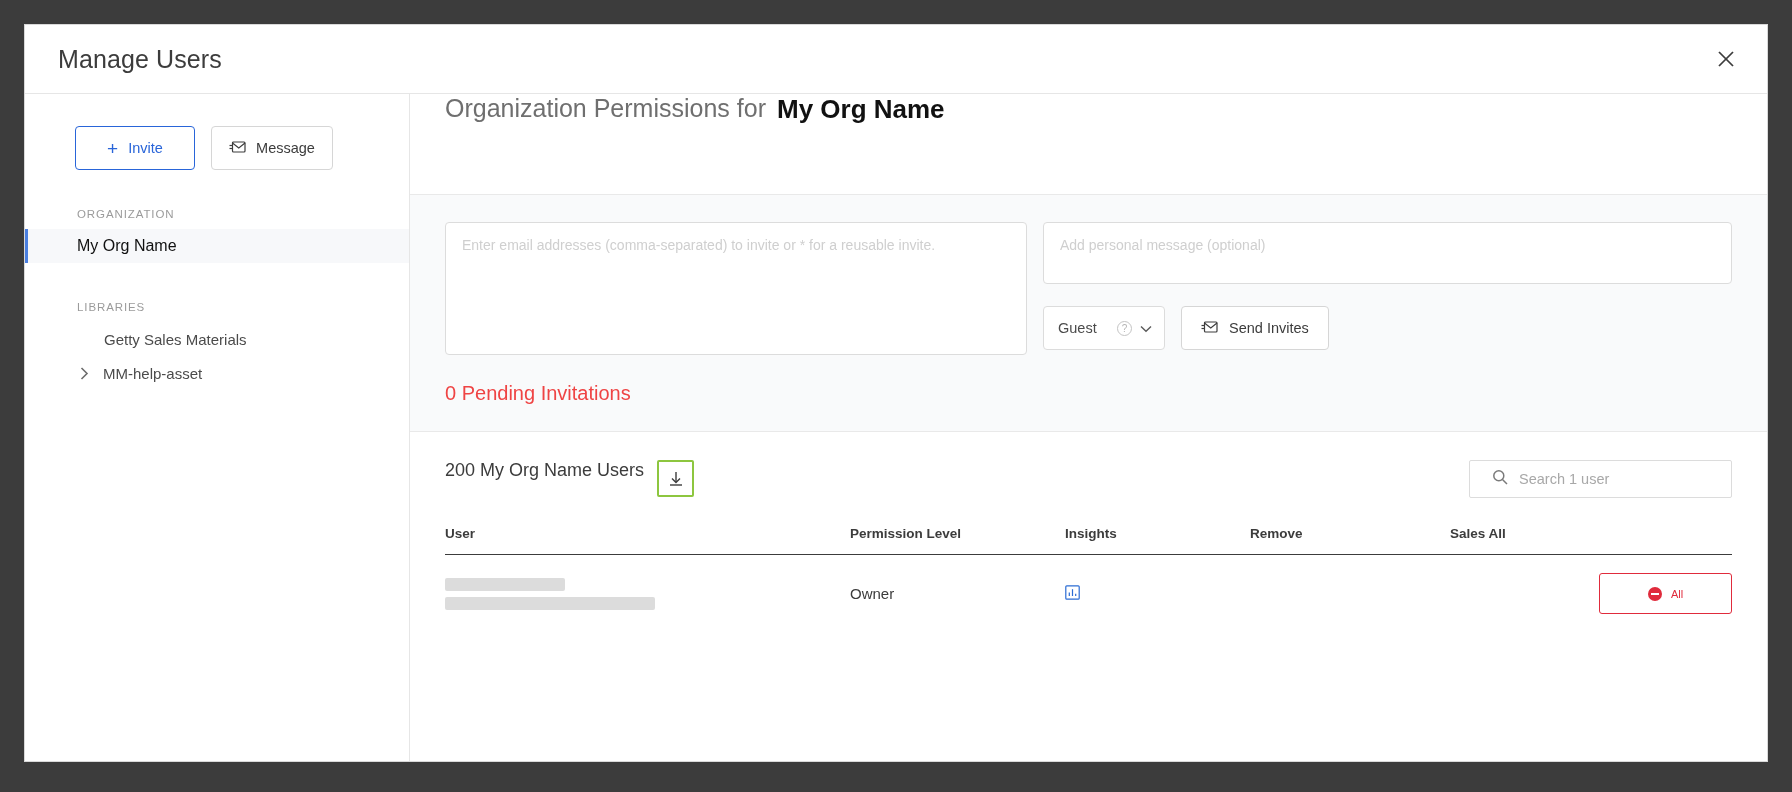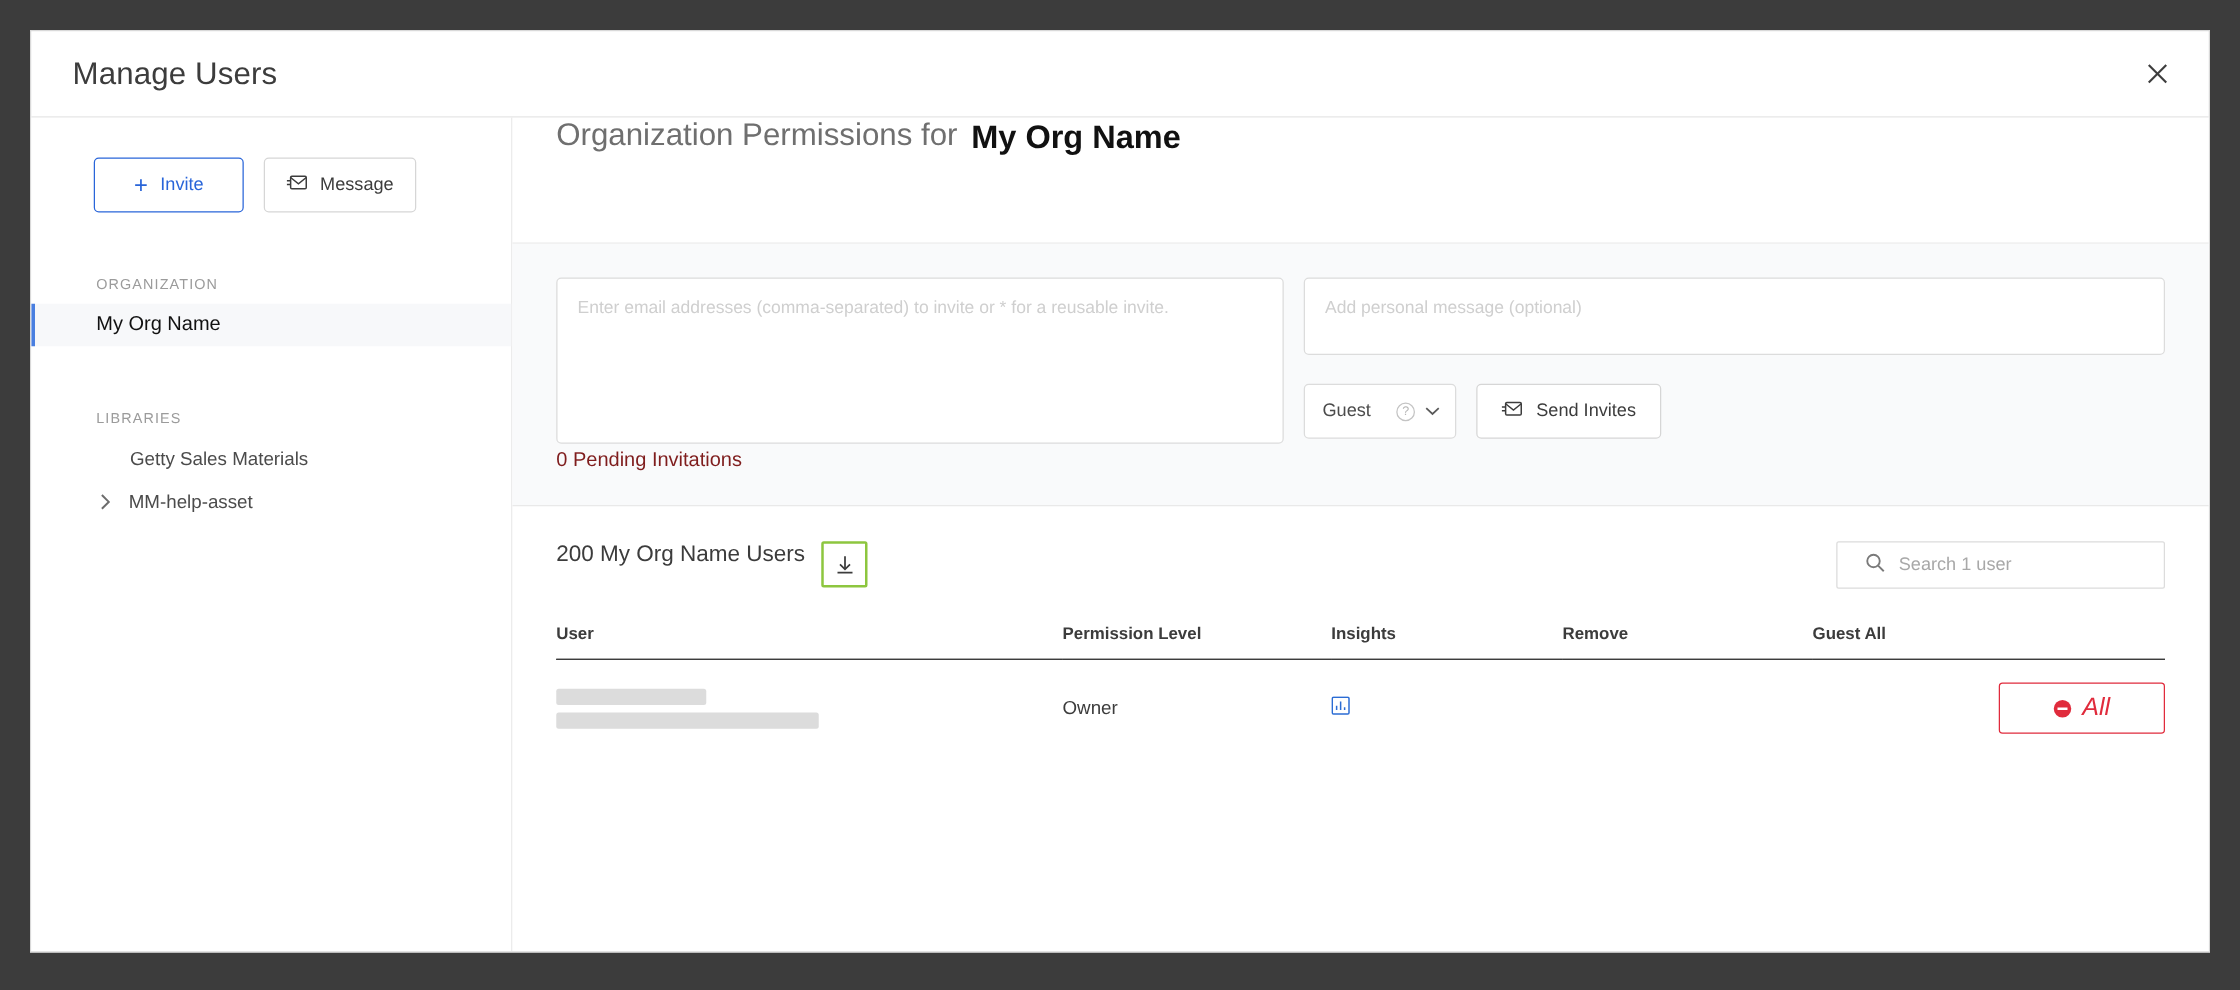--- a/index.html
+++ b/index.html
@@ -59,21 +59,21 @@
   }
   .btn-invite {
     border: 1px solid #2965d9; color: #2965d9; width: 120px;
   }
   .btn-invite .plus { font-size: 19px; line-height: 1; font-weight: 400; }
   .btn-message {
     border: 1px solid #d6d6d6; color: #3c3c3c; width: 122px;
   }
   .side-group-label {
     font-size: 11.5px; letter-spacing: .9px; color: #9b9b9b;
-    font-weight: 500; padding-left: 52px; margin-top: 52px; margin-bottom: 9px;
+    font-weight: 500; padding-left: 52px; margin-top: 38px; margin-bottom: 9px;
   }
   .side-item {
     height: 34px; display: flex; align-items: center;
     padding-left: 52px; font-size: 16px; color: #3c3c3c; cursor: pointer;
     border-left: 3px solid transparent;
   }
   .side-item.active {
     background: #f7f8fa; border-left: 3px solid #4a7fe0;
     padding-left: 49px; color: #111;
   }
@@ -119,21 +119,21 @@
   .select-role .role-txt { font-size: 14.5px; color: #4b4b4b; flex: 1; }
   .q-icon {
     width: 15px; height: 15px; border: 1.4px solid #c4c4c4; border-radius: 50%;
     color: #b5b5b5; font-size: 10px; line-height: 13px; text-align: center;
   }
   .btn-send {
     height: 44px; border: 1px solid #d6d6d6; border-radius: 4px; background: #fff;
     display: inline-flex; align-items: center; gap: 11px; padding: 5px 19px;
     font-size: 14.5px; color: #3c3c3c; cursor: pointer;
   }
-  .pending { font-size: 16px; color: #7f1d1d; }
+  .pending { font-size: 20px; color: #ef4444; margin-top: 23px; }
 
   
   .users-sec { padding: 28px 35px 0 35px; flex: 1; min-height: 0; }
   .users-top { display: flex; align-items: flex-start; height: 44px; }
   .users-count { font-size: 18px; color: #3c3c3c; }
   .dl-box {
     width: 37px; height: 37px; margin-left: 13px;
     border: 2px solid #8dc63f; border-radius: 2px; background: #fff;
     display: flex; align-items: center; justify-content: center; cursor: pointer;
     color: #3c3c3c;
@@ -163,21 +163,21 @@
   td.c-all { text-align: right; }
 
   .redact { display: flex; flex-direction: column; gap: 6px; }
   .redact span { display: block; height: 13px; background: #dcdcdc; border-radius: 2px; }
   .redact .r1 { width: 120px; }
   .redact .r2 { width: 210px; }
   .ins-icon { color: #2b6cd4; cursor: pointer; display: inline-flex; }
   .btn-all {
     display: inline-flex; align-items: center; justify-content: center; gap: 9px;
     width: 133px; height: 41px; border: 1px solid #e02b3c; border-radius: 3px;
-    background: #fff; color: #e02b3c; font-size: 20px; cursor: pointer; font-style: italic;
+    background: #fff; color: #e02b3c; font-size: 11px; cursor: pointer;
   }
   .minus-circ {
     width: 14px; height: 14px; border-radius: 50%; background: #e02b3c;
     display: inline-flex; align-items: center; justify-content: center;
   }
   .minus-circ i { display: block; width: 8px; height: 2px; background: #fff; }
 </style>
 </head>
 <body>
 
@@ -296,21 +296,21 @@
             </div>
           </div>
 
           <table class="users">
             <thead>
               <tr>
                 <th class="c-user">User</th>
                 <th class="c-perm">Permission Level</th>
                 <th class="c-ins">Insights</th>
                 <th class="c-rem">Remove</th>
-                <th class="c-all">Guest All</th>
+                <th class="c-all">Sales All</th>
               </tr>
             </thead>
             <tbody>
               <tr>
                 <td>
                   <span class="redact">
                     <span class="r1"></span>
                       <span class="r2"></span>
                   </span>
                 </td>

